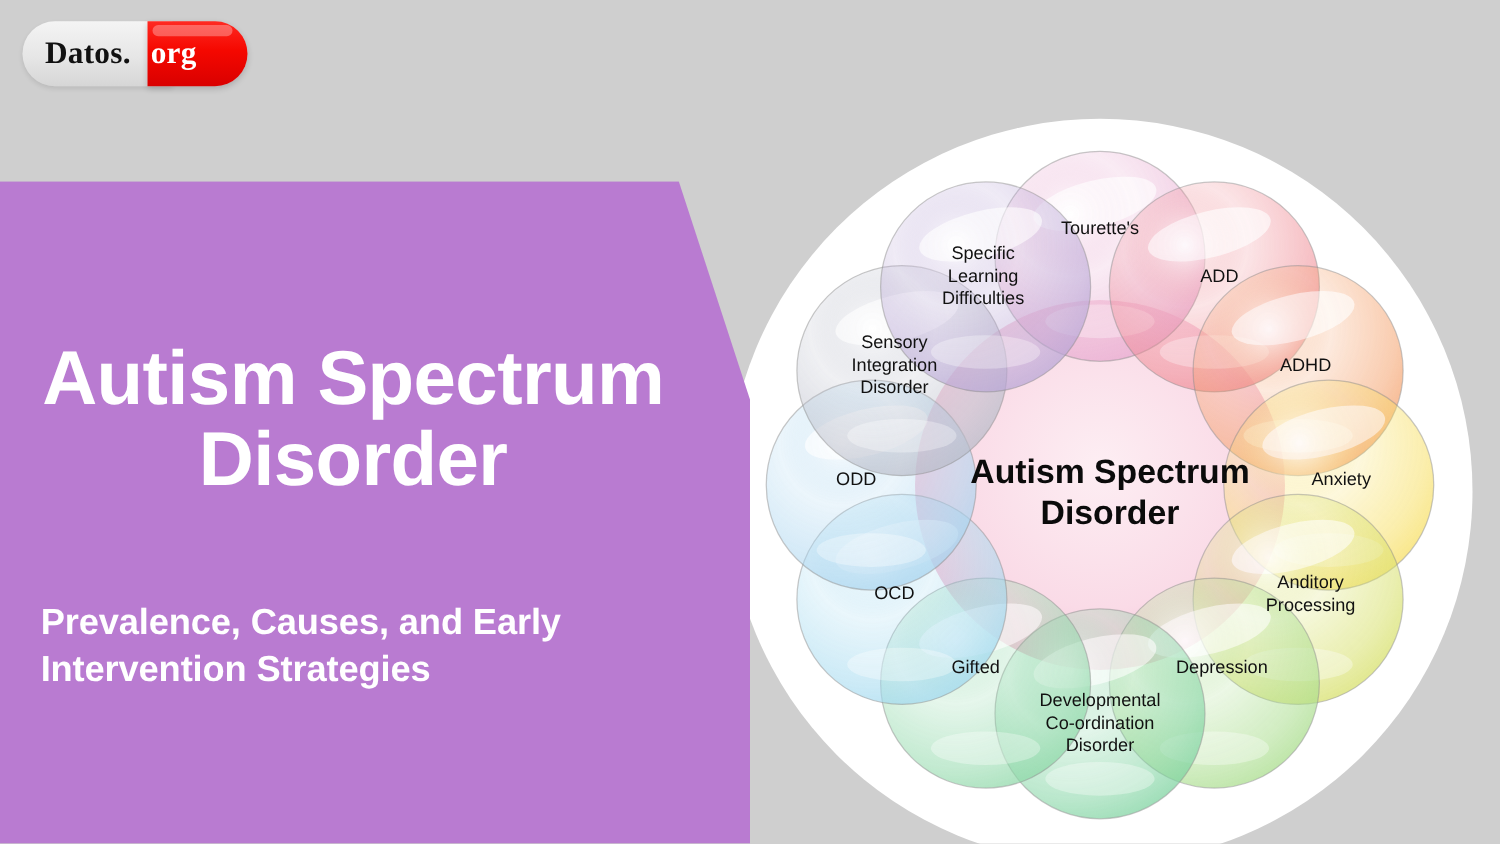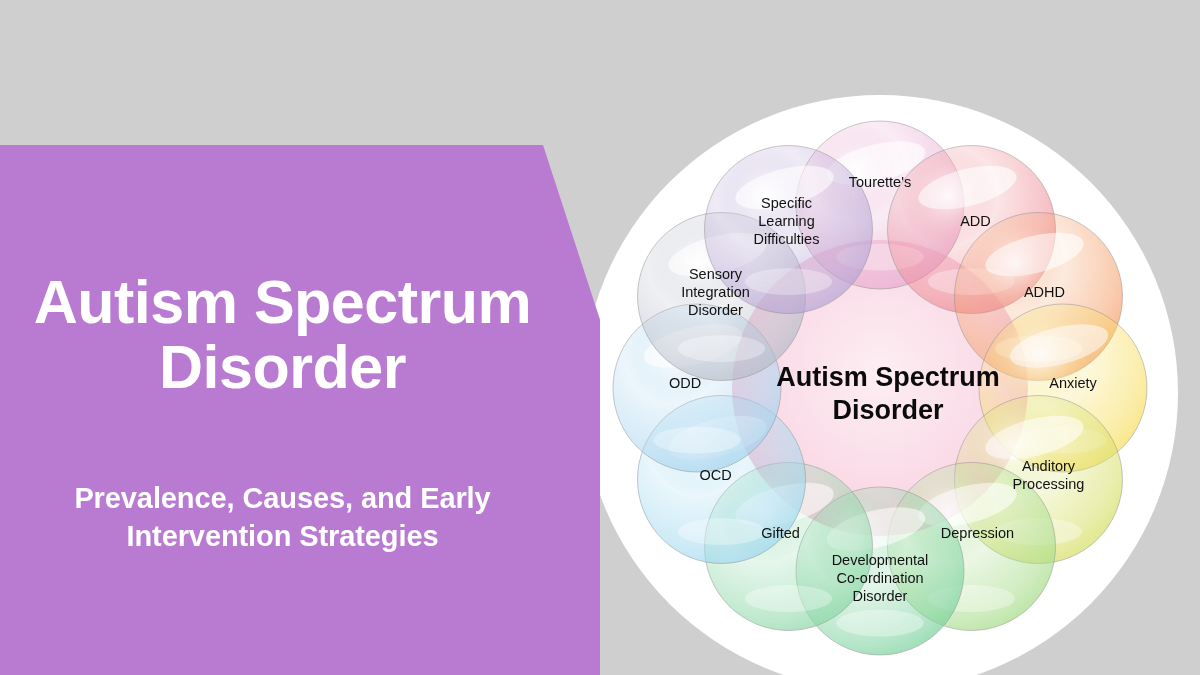--- a/index.html
+++ b/index.html
@@ -59,21 +59,21 @@
     text-align:center;
     color:#ffffff;
     font-size:61px;
     font-weight:bold;
     line-height:1.07;
     letter-spacing:-0.5px;
   }
   .hero-sub{
     margin-top:78px;
     width:500px;
-    text-align:center;
+    text-align:left;
     color:#ffffff;
     font-size:29px;
     font-weight:bold;
     line-height:1.32;
     letter-spacing:-0.1px;
   }
 
   
   .diagram{
     position:absolute;left:570px;top:60px;width:630px;height:640px;
@@ -93,20 +93,28 @@
     font-weight:bold;
     fill:#0b0b0b;
     text-anchor:middle;
   }
 </style>
 </head>
 <body>
 
 <div id="stage">
 
+  <div class="logo-wrap">
+    <div class="logo-left"></div>
+    <div class="logo-right"></div>
+    <div class="logo-text">
+      <span class="logo-datos">Datos.</span>
+      <span class="logo-org">org</span>
+    </div>
+  </div>
 
   <svg width="1200" height="675" style="position:absolute;left:0;top:0;z-index:1;">
     <circle cx="880" cy="393" r="298" fill="#ffffff"></circle>
   </svg>
 
   <div class="hero">
     <div class="hero-inner">
       <div class="hero-title">Autism Spectrum Disorder</div>
       <div class="hero-sub">Prevalence, Causes, and Early Intervention Strategies</div>
     </div>

